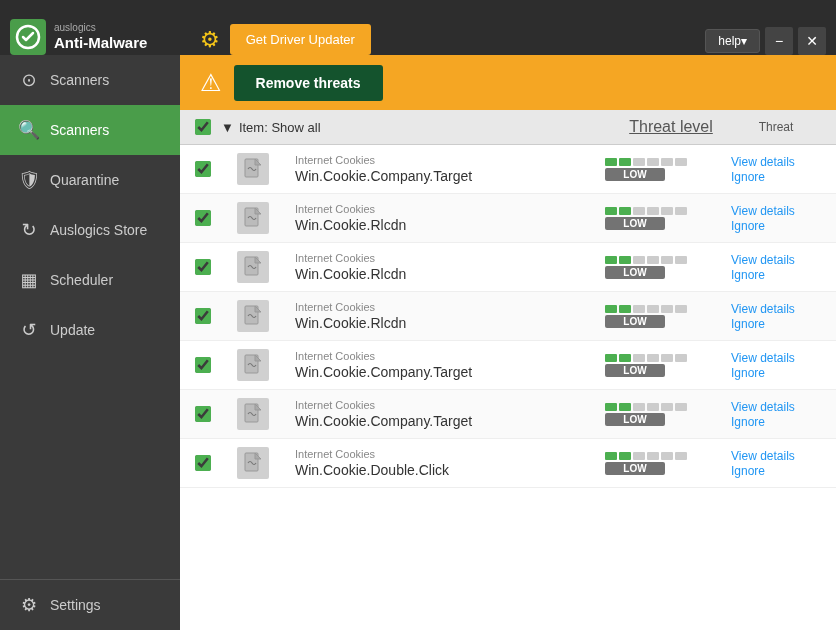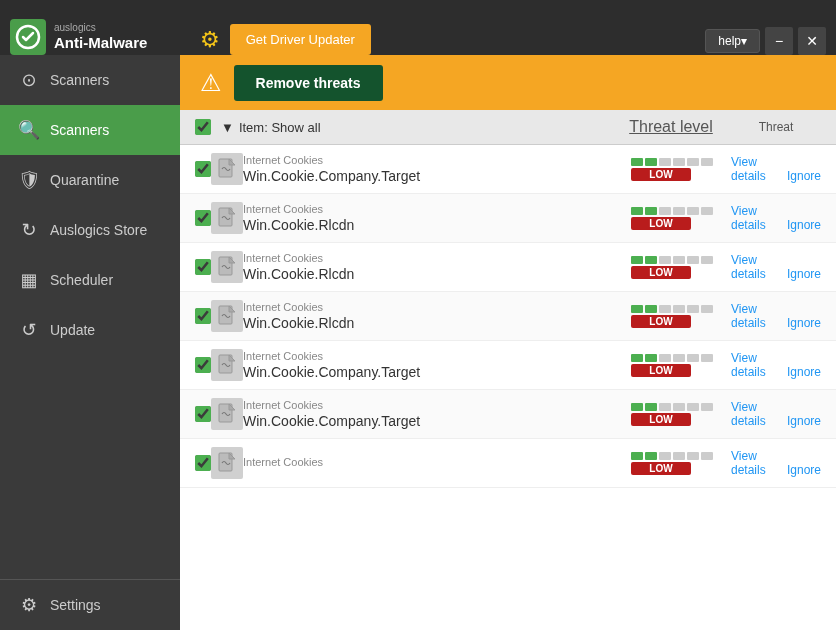--- a/index.html
+++ b/index.html
@@ -72,41 +72,41 @@
     .filter-dropdown {
       display: flex; align-items: center; gap: 5px; color: #333; cursor: pointer; font-size: 13px;
     }
     .col-threat { margin-left: auto; width: 100px; text-align: center; color: #555; font-size: 16px; text-decoration: underline; }
     .col-action { width: 90px; text-align: center; color: #555; font-size: 12px; }
 
     
     .table-body { flex: 1; overflow-y: auto; background: #fff; }
     .threat-row {
       display: flex; align-items: center; padding: 8px 15px; border-bottom: 1px solid #eee;
-      gap: 0;
+      gap: 26px;
     }
     .threat-row:nth-child(even) { background: #fafafa; }
     .row-check { width: 16px; height: 16px; cursor: pointer; accent-color: #4caf50; flex-shrink: 0; }
     .file-icon {
       width: 32px; height: 32px; background: #d0d0d0; border-radius: 2px;
       display: flex; align-items: center; justify-content: center; font-size: 16px; color: #666;
     }
     .row-info { flex: 1; min-width: 0; }
     .row-category { font-size: 11px; color: #888; line-height: 1.2; }
     .row-name { font-size: 14px; color: #333; font-weight: 500; }
     .row-threat { width: 100px; flex-shrink: 0; }
     .threat-meter { display: flex; gap: 2px; margin-bottom: 2px; }
     .threat-bar { width: 12px; height: 8px; border-radius: 1px; }
     .threat-bar.filled { background: #4caf50; }
     .threat-bar.empty { background: #ccc; }
     .threat-label {
-      background: #b91c1c; color: #fff; font-size: 10px; font-weight: bold;
+      background: #737373; color: #fff; font-size: 10px; font-weight: bold;
       text-align: center; padding: 1px 0; border-radius: 2px; width: 60px;
     }
-    .row-actions { width: 90px; flex-shrink: 0; display: flex; flex-direction: row; gap: 1px; align-items: flex-end; }
+    .row-actions { width: 90px; flex-shrink: 0; display: flex; flex-direction: column; gap: 1px; }
     .action-link { color: #2196f3; font-size: 12px; cursor: pointer; text-decoration: none; display: block; }
   </style>
 </head>
 <body>
 
 <div class="title-bar">
   <div class="title-logo">
     <div class="logo-icon">
       <svg width="26" height="26" viewBox="0 0 26 26" fill="none">
         <circle cx="13" cy="13" r="11" stroke="#fff" stroke-width="2.5" fill="none"></circle>
@@ -364,20 +364,21 @@
           <input type="checkbox" class="row-check" checked="" style="">
           <div class="file-icon">
             <svg width="22" height="22" viewBox="0 0 22 22" fill="none">
     <rect x="3" y="1" width="13" height="18" rx="1" fill="#bbb" stroke="#999" stroke-width="1"></rect>
     <path d="M13 1 L19 7 L13 7 Z" fill="#aaa" stroke="#999" stroke-width="1"></path>
     <path d="M6 11 Q8 8 10 11 Q12 14 14 11" stroke="#777" stroke-width="1.2" fill="none"></path>
   </svg>
           </div>
           <div class="row-info">
             <div class="row-category">Internet Cookies</div>
+            <div class="row-name">Win.Cookie.Double.Click</div>
           </div>
           <div class="row-threat">
             <div class="threat-meter">
               <div class="threat-bar filled"></div>
               <div class="threat-bar filled"></div>
               <div class="threat-bar empty"></div>
               <div class="threat-bar empty"></div>
               <div class="threat-bar empty"></div>
               <div class="threat-bar empty"></div>
             </div>

